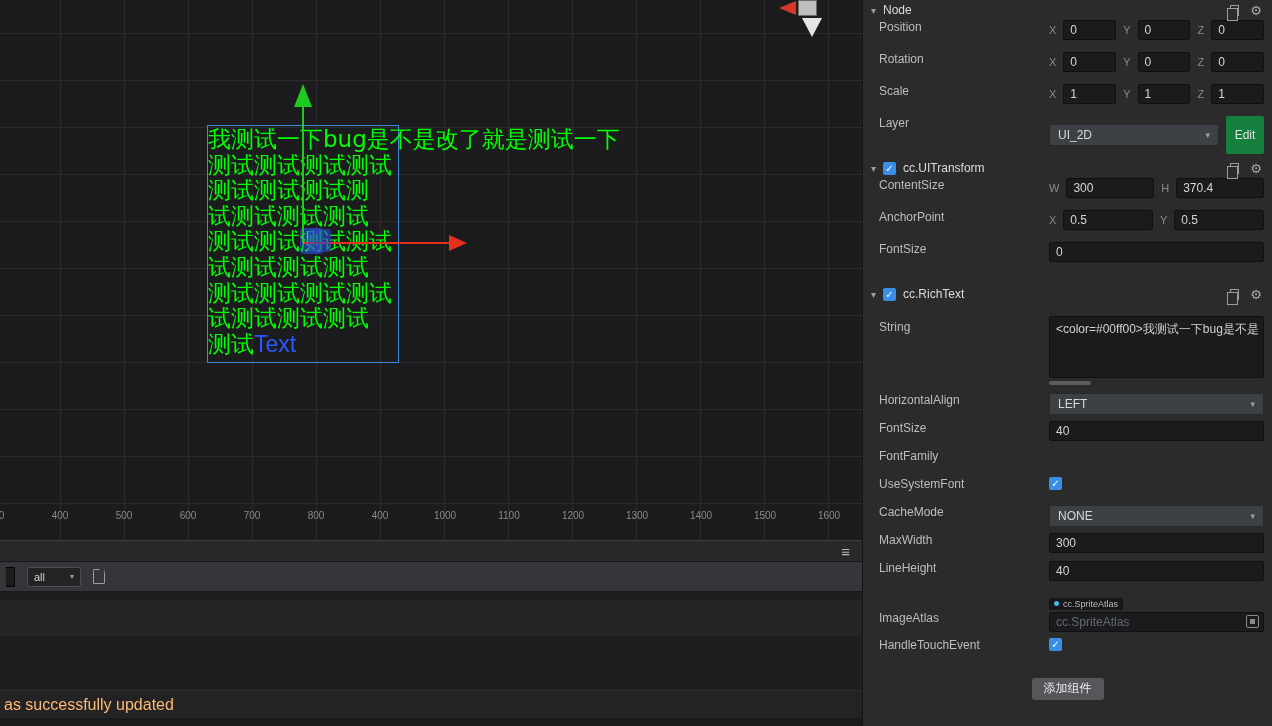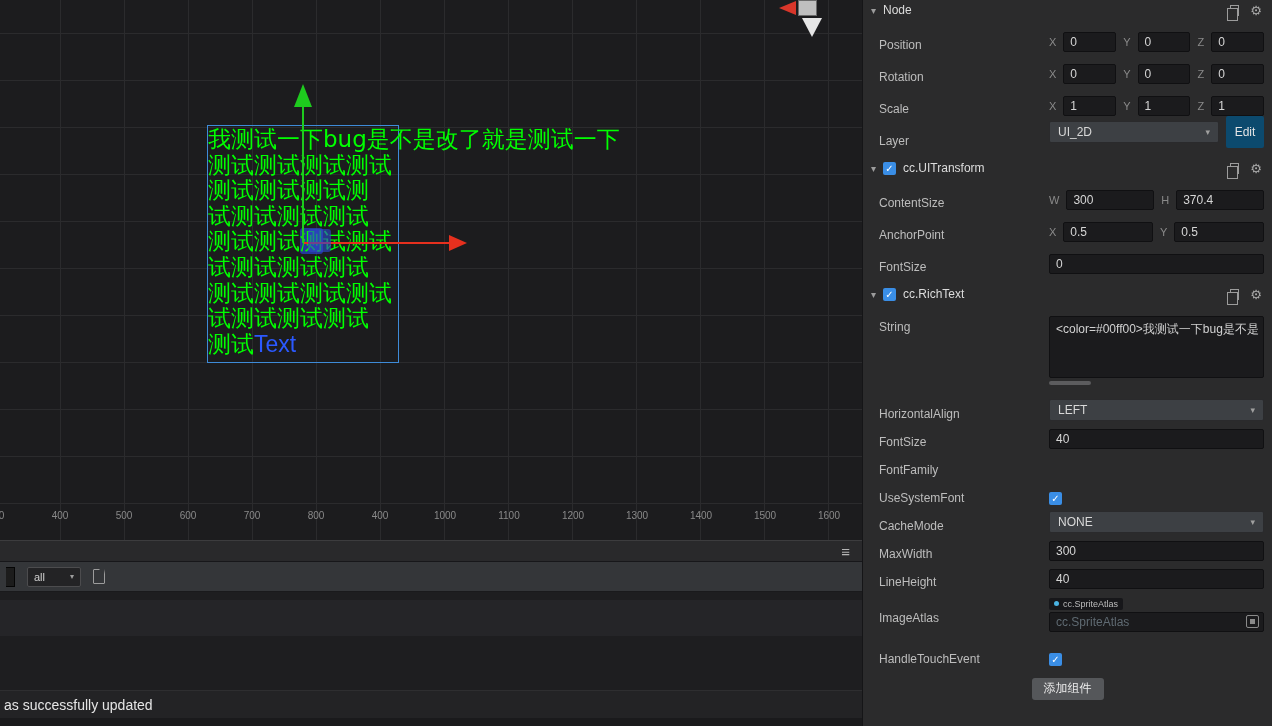--- a/index.html
+++ b/index.html
@@ -40,43 +40,43 @@
   .console { position:absolute; left:0; top:540px; width:862px; height:186px; background:#1e1e20; }
   .console-header { height:22px; background:#29292b; border-top:1px solid #3c3c3e; border-bottom:1px solid #17171a; display:flex; align-items:center; justify-content:flex-end; padding:0 12px; }
   .hamburger { color:#b5b5b5; font-size:15px; line-height:1; cursor:pointer; }
   .console-toolbar { height:30px; background:#343639; border-bottom:1px solid #1a1a1c; display:flex; align-items:center; gap:12px; padding:0 6px; }
   .partial-input { width:9px; height:20px; background:#1c1c1c; border:1px solid #050505; border-left:none; }
   .filter-dd { width:54px; height:20px; background:#232325; border:1px solid #4c4c4e; border-radius:2px; display:flex; align-items:center; padding:0 6px; color:#cfcfcf; font-size:11px; }
   .filter-dd .dd-arrow { margin-left:auto; font-size:8px; color:#9d9d9d; }
   .doc-icon { width:12px; height:15px; border:1px solid #9c9c9c; border-radius:1px; position:relative; background:#343639; }
   .doc-icon::before { content:""; position:absolute; right:-1px; top:-1px; width:0; height:0; border-left:5px solid transparent; border-top:5px solid #343639; border-right:1px solid #9c9c9c; }
   .log-stripe { height:36px; background:#252528; margin-top:8px; }
-  .status-row { position:absolute; left:0; right:0; bottom:8px; height:28px; background:#232325; border-top:1px solid #2e2e30; display:flex; align-items:center; padding:0 4px; color:#e5e5e5; font-size:14px; }
+  .status-row { position:absolute; left:0; right:0; bottom:8px; height:28px; background:#232325; border-top:1px solid #2e2e30; display:flex; align-items:center; padding:0 4px; color:#fdba74; font-size:16px; }
   .console-bottom { position:absolute; left:0; right:0; bottom:0; height:8px; background:#1a1a1c; }
 
   
   .insp { position:absolute; left:862px; top:0; width:410px; height:726px; background:#2b2b2c; border-left:1px solid #151517; font-size:12px; color:#c8c8c8; overflow:hidden; }
   .comp-header { display:flex; align-items:center; gap:7px; height:20px; padding:0 10px 0 8px; }
   .comp-header.gap { margin-top:10px; }
   .tri { color:#9c9c9c; font-size:10px; flex:none; }
   .hdr-title { flex:1; color:#dcdcdc; }
   .hdr-icons { display:flex; gap:11px; align-items:center; }
   .gear { color:#a8a8a8; font-size:13px; line-height:1; cursor:pointer; }
   .icon-copy { position:relative; width:9px; height:11px; border:1px solid #9c9c9c; background:#2b2b2c; cursor:pointer; }
   .icon-copy::before { content:""; position:absolute; left:-4px; top:2px; width:9px; height:11px; border:1px solid #9c9c9c; background:#2b2b2c; }
   .checkbox { width:13px; height:13px; background:#3a8ee6; border-radius:2px; color:#fff; font-size:10px; line-height:13px; text-align:center; flex:none; cursor:pointer; }
-  .prop-row { display:flex; align-items:flex-end; height:32px; padding:0 8px 0 16px; }
+  .prop-row { display:flex; align-items:flex-start; height:32px; padding:0 8px 0 16px; }
   .prop-row.slim { height:28px; }
   .plabel { width:170px; flex:none; color:#bdbdbd; }
   .pcontrols { flex:1; display:flex; align-items:center; gap:7px; min-width:0; }
   .axis { color:#8a8a8a; font-size:11px; flex:none; }
   .inp { flex:1; min-width:0; height:20px; background:#1b1b1d; border:1px solid #101012; border-radius:2px; color:#d6d6d6; padding:0 6px; font-size:12px; font-family:"Liberation Sans","DejaVu Sans",sans-serif; outline:none; }
   .dropdown { flex:1; min-width:0; height:22px; background:#3d4044; border:1px solid #2a2a2c; border-radius:2px; display:flex; align-items:center; padding:0 8px; color:#d8d8d8; cursor:pointer; }
   .dropdown .dd-arrow { margin-left:auto; font-size:9px; color:#a0a0a0; }
-  .btn-edit { width:38px; height:32px; background:#0c4a6e; border-radius:2px; display:flex; align-items:center; justify-content:center; color:#e4e4e4; flex:none; cursor:pointer; }
+  .btn-edit { width:38px; height:38px; background:#15803d; border-radius:2px; display:flex; align-items:center; justify-content:center; color:#e4e4e4; flex:none; cursor:pointer; }
   .string-row { display:flex; align-items:flex-start; padding:12px 8px 0 16px; }
   .string-row .plabel { padding-top:4px; }
   .string-box { flex:1; min-width:0; height:62px; background:#1b1b1d; border:1px solid #101012; border-radius:2px; padding:4px 6px; color:#d2d2d2; font-size:12px; line-height:16px; white-space:pre; overflow:hidden; resize:none; font-family:"Liberation Sans","DejaVu Sans",sans-serif; outline:none; }
   .mini-scroll { margin:3px 0 0 186px; width:42px; height:4px; background:#5c5c5e; border-radius:2px; cursor:pointer; }
   .atlas-block { padding:6px 8px 0 16px; }
   .atlas-tag { display:inline-flex; align-items:center; gap:4px; background:#17171a; border-radius:2px; padding:1px 5px; font-size:9px; color:#bcbcbc; }
   .atlas-dot { width:5px; height:5px; border-radius:50%; background:#4ab3e2; }
   .atlas-field { margin-top:2px; height:20px; background:#1b1b1d; border:1px solid #101012; border-radius:2px; display:flex; align-items:center; padding:0 4px 0 6px; color:#5f6a72; cursor:pointer; }
   .picker-icon { margin-left:auto; width:13px; height:13px; border:1px solid #8a8a8a; border-radius:2px; position:relative; cursor:pointer; }
   .picker-icon::before { content:""; position:absolute; left:3px; top:3px; width:5px; height:5px; background:#8a8a8a; }

